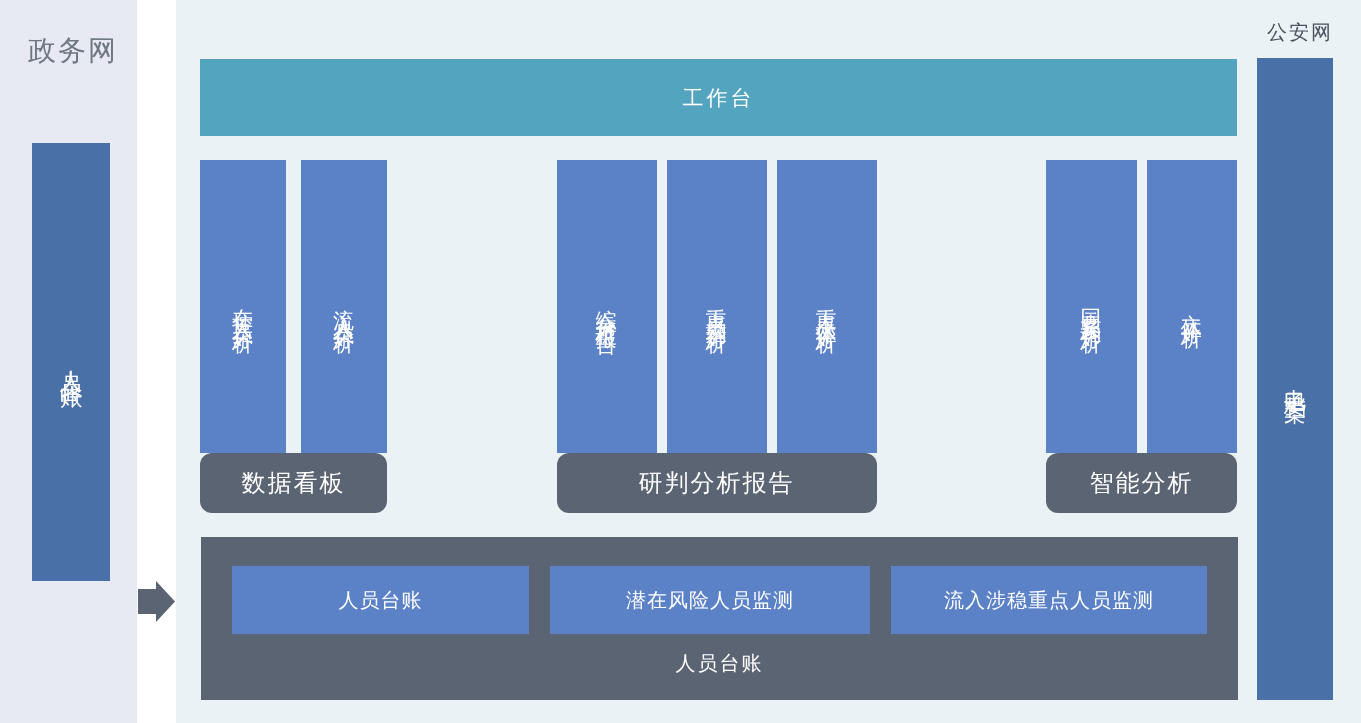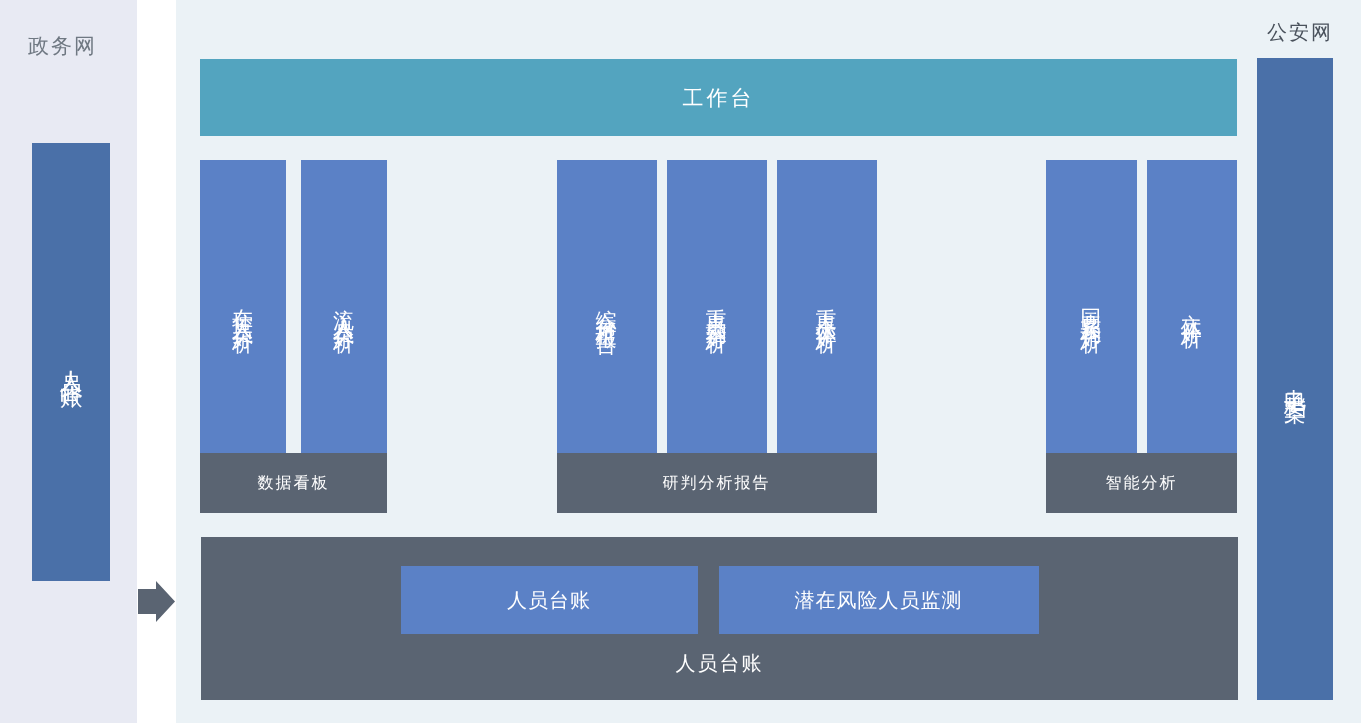--- a/index.html
+++ b/index.html
@@ -12,21 +12,21 @@
   }
   .root { position: absolute; inset: 0; width: 1361px; height: 723px; }
 
   
   .left-panel {
     position: absolute; left: 0; top: 0; width: 137px; height: 723px;
     background: var(--left-panel-bg, #e8eaf3);
   }
   .left-title {
     position: absolute; left: 28px; top: 32px;
-    font-size: 21px; letter-spacing: 2px;
+    font-size: 28px; letter-spacing: 2px;
     color: var(--left-title-text, #6f7882);
   }
   .side-bar {
     position: absolute;
     background: var(--side-bar-blue, #4a70a8);
     display: flex; align-items: center; justify-content: center;
     color: var(--bar-text, #ffffff);
   }
   .left-bar { left: 32px; top: 143px; width: 78px; height: 438px; font-size: 23px; }
   .left-bar .v-text { letter-spacing: 5px; }
@@ -71,21 +71,21 @@
   .group.g4 .bars { gap: 17px; }
   .bar {
     flex: 1; background: var(--module-blue, #5b81c6);
     display: flex; align-items: center; justify-content: center;
     color: var(--bar-text, #ffffff); font-size: 21px;
   }
   .bar .v-text { letter-spacing: 5px; }
   .group-footer {
     height: 60px; background: var(--slate-gray, #5a6472);
     display: flex; align-items: center; justify-content: center;
-    color: var(--bar-text, #ffffff); font-size: 16px; letter-spacing: 2px;
+    color: var(--bar-text, #ffffff); font-size: 24px; letter-spacing: 2px; border-radius: 12px;
   }
 
   
   .bottom-box {
     position: absolute; left: 25px; top: 537px; width: 1037px; height: 163px;
     background: var(--slate-gray, #5a6472);
   }
   .btn-row {
     position: absolute; left: 0; top: 29px; width: 100%; height: 68px;
     display: flex; justify-content: center; gap: 21px;
@@ -179,20 +179,21 @@
         <div class="group-footer">智能分析</div>
       </div>
 
 
     </div>
 
     <div class="bottom-box">
       <div class="btn-row">
         <div class="btn b1">人员台账</div>
         <div class="btn b2">潜在风险人员监测</div>
+        <div class="btn b3">流入涉稳重点人员监测</div>
       </div>
       <div class="bottom-label">人员台账</div>
     </div>
 
     <div class="side-bar right-bar">
       <span class="v-text">电子档案</span>
     </div>
   </div>
 
 </div>

